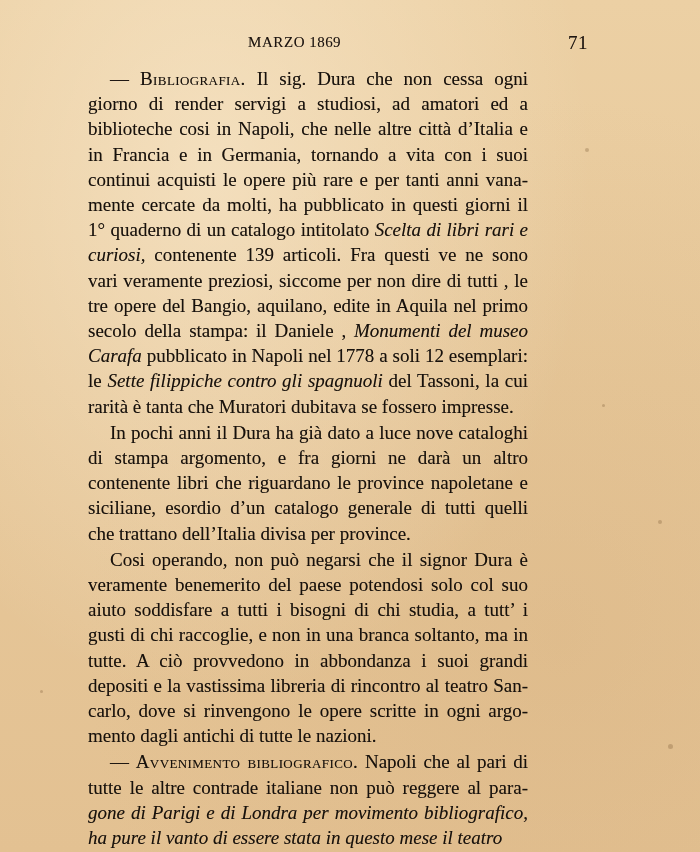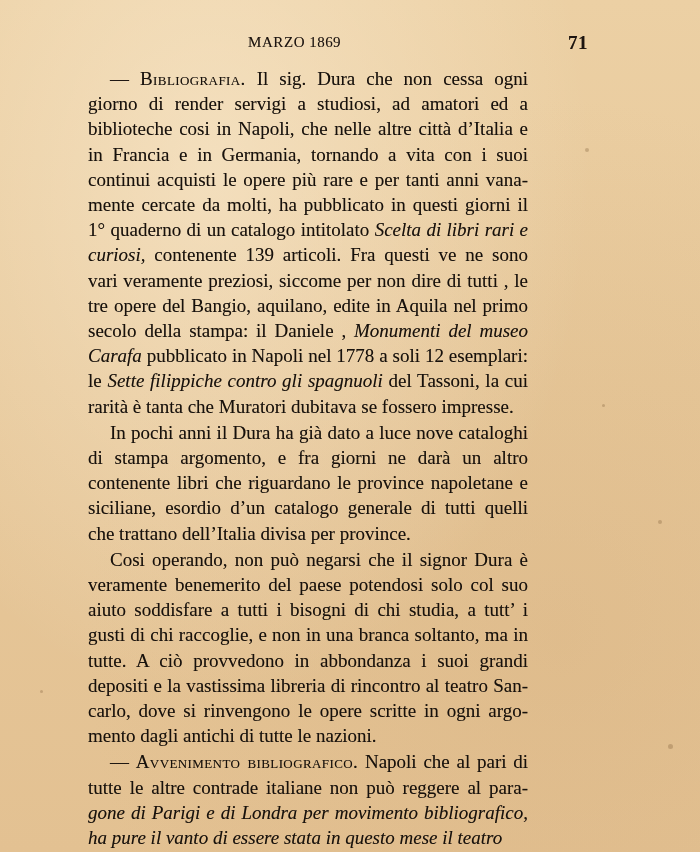--- a/index.html
+++ b/index.html
@@ -53,21 +53,21 @@
   .running-head .sc {
     font-variant: small-caps;
     font-size: 15px;
     letter-spacing: 0.6px;
   }
   .page-number {
     position: absolute;
     right: 22px;
     top: -2px;
     font-size: 19px;
-    font-weight: bold;
+    font-weight: normal;
     letter-spacing: 0.5px;
   }
   .body-text {
     position: absolute;
     left: 88px;
     top: 66px;
     width: 440px;
     font-size: 19px;
     line-height: 25.2px;
     text-align: justify;

